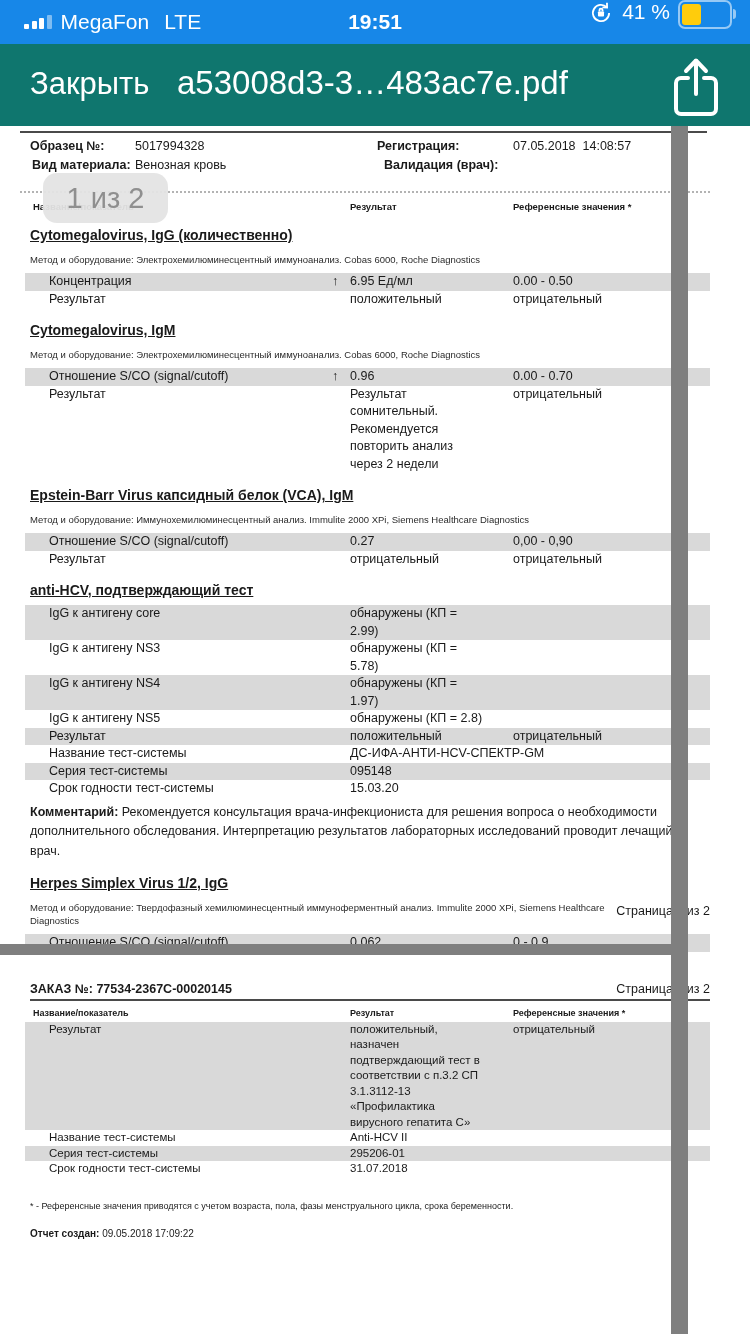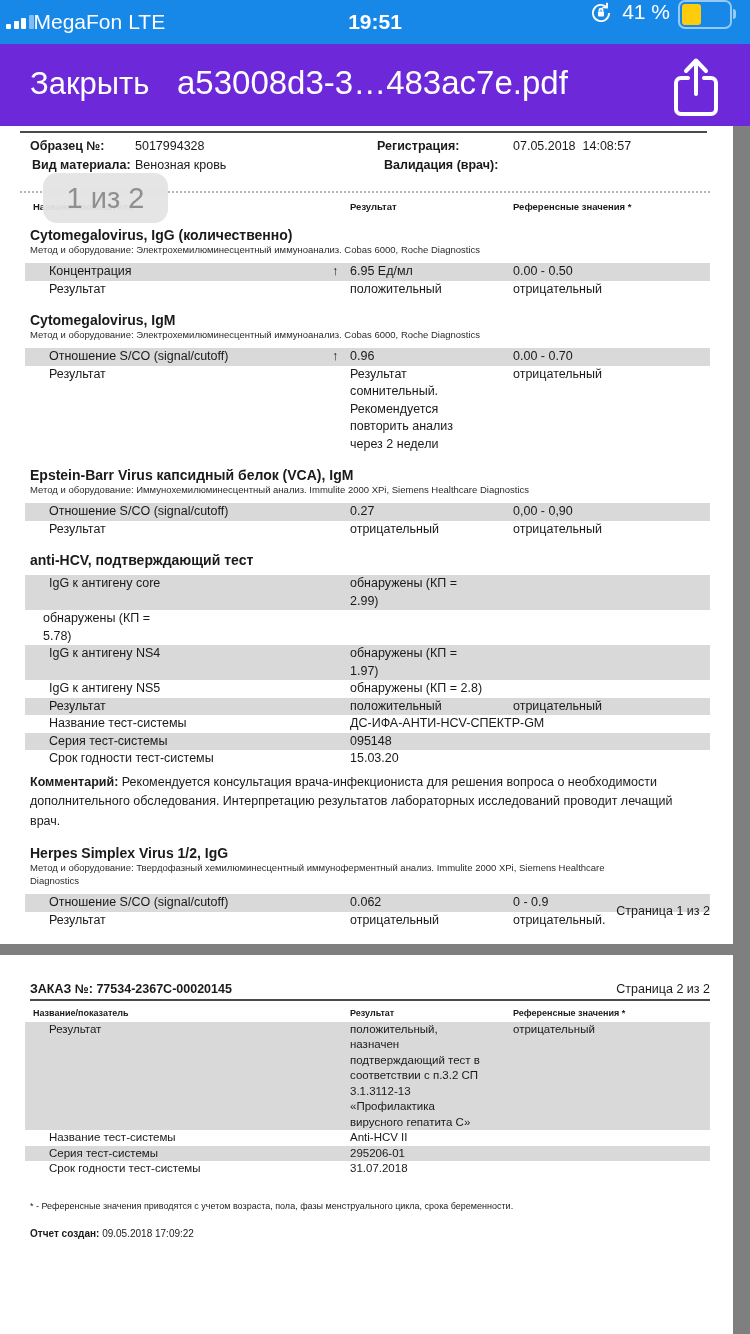--- a/index.html
+++ b/index.html
@@ -1,47 +1,47 @@
 <!DOCTYPE html>
 <html><head>
 <meta charset="utf-8">
 <style>
   html,body{margin:0;padding:0;background:#222;}
   .phone{position:relative;width:750px;height:1334px;background:#fff;overflow:hidden;
          font-family:"Liberation Sans","DejaVu Sans",sans-serif;-webkit-font-smoothing:antialiased;}
 
   
   .statusbar{position:absolute;top:0;left:0;width:750px;height:44px;background:#1787E8;color:#fff;}
-  .sb-left{position:absolute;left:6px;top:0;height:44px;display:flex;align-items:center;gap:0;}
+  .sb-left{position:absolute;left:24px;top:0;height:44px;display:flex;align-items:center;gap:9px;}
   .sb-signal{display:flex;align-items:flex-end;gap:2.5px;height:14px;}
   .sb-signal i{display:block;width:5px;background:#fff;border-radius:1px;}
   .sb-signal i:nth-child(1){height:5px;}
   .sb-signal i:nth-child(2){height:8px;}
   .sb-signal i:nth-child(3){height:11px;}
   .sb-signal i:nth-child(4){height:14px;background:rgba(255,255,255,.45);}
   .sb-carrier{font-size:21px;}
   .sb-lte{font-size:21px;margin-left:6px;}
   .sb-time{position:absolute;left:0;right:0;top:0;height:44px;display:flex;align-items:center;justify-content:center;
            font-size:21px;font-weight:600;}
   .sb-right{position:absolute;right:14px;top:0;height:44px;display:flex;align-items:flex-start;gap:8px;}
   .sb-pct{font-size:21px;}
   .battery{position:relative;width:50px;height:25px;border:2px solid rgba(255,255,255,.55);border-radius:7px;margin-right:4px;}
   .battery .fill{position:absolute;left:2px;top:2px;bottom:2px;width:19px;background:#FFCC0C;border-radius:3px;}
   .battery .nub{position:absolute;right:-6px;top:7px;width:3px;height:10px;background:rgba(255,255,255,.55);
                 border-radius:0 3px 3px 0;}
 
   
-  .navbar{position:absolute;top:44px;left:0;width:750px;height:82px;background:#6d28d9;color:#fff;}
+  .navbar{position:absolute;top:44px;left:0;width:750px;height:82px;background:#0f766e;color:#fff;}
   .nav-close{position:absolute;left:30px;top:22px;font-size:31px;background:none;border:none;color:#fff;padding:0;cursor:pointer;
              font-family:inherit;}
   .nav-title{position:absolute;left:177px;top:20px;font-size:33px;white-space:nowrap;}
   .nav-share{position:absolute;right:30px;top:12px;width:48px;height:62px;background:none;border:none;padding:0;cursor:pointer;}
 
   
-  .viewer{position:absolute;top:126px;left:0;width:750px;height:1208px;background:#c4b5fd;}
+  .viewer{position:absolute;top:126px;left:0;width:688px;height:1208px;background:#c4b5fd;}
   .right-strip{position:absolute;top:0;right:0;width:17px;height:100%;background:#7F7F7F;}
   .page-sep{position:absolute;top:818px;left:0;width:100%;height:11px;background:#7F7F7F;}
   .page{position:absolute;left:0;width:733px;background:#fff;color:#1a1a1a;}
   .page1{top:0;height:818px;}
   .page2{top:829px;height:379px;}
 
   .toprule{position:absolute;left:20px;top:5px;width:687px;border-top:2px solid #4a4a4a;}
   .p1-info{position:relative;height:46px;margin-top:12px;font-size:12.5px;line-height:16px;}
   .p1-info span{position:absolute;white-space:pre;}
   .lab{font-weight:bold;}
@@ -55,22 +55,22 @@
   .trow{display:flex;margin:0 23px 0 25px;line-height:17.5px;font-size:12.5px;align-items:stretch;}
   .trow.shaded{background:#D9D9D9;}
   .c-name{width:307px;padding-left:24px;box-sizing:border-box;}
   .c-flag{width:18px;text-align:left;}
   .c-result{width:163px;padding-right:28px;box-sizing:border-box;}
   .c-result.nw{white-space:nowrap;overflow:visible;}
   .c-ref{flex:1;}
   .hdr{font-size:9.5px;font-weight:bold;line-height:13px;margin-top:7px;}
   .hdr .c-name{padding-left:8px;}
 
-  .sec-title{margin:14px 23px 0 30px;font-size:14px;font-weight:bold;}
-  .sec-method{margin:0 23px 0 30px;font-size:9.5px;line-height:13px;color:#2b2b2b;max-width:585px;}
+  .sec-title{margin:14px 23px 0 30px;font-size:14px;font-weight:bold;text-decoration:underline;}
+  .sec-method{margin:10px 23px 0 30px;font-size:9.5px;line-height:13px;color:#2b2b2b;max-width:585px;}
   .sec-rows{margin-top:7px;}
   .sec-comment{margin:5px 30px 0 30px;font-size:12.5px;line-height:19.5px;}
 
   .p1-label{position:absolute;right:23px;bottom:26px;font-size:12.5px;}
 
   
   .p2-order{display:flex;justify-content:space-between;margin:27px 23px 0 30px;font-size:12.5px;}
   .p2-order .ord{font-weight:bold;}
   .p2-rule{margin:3px 23px 0 30px;border-top:2px solid #4a4a4a;}
   .page2 .trow{font-size:11.5px;line-height:15.5px;}
@@ -202,20 +202,21 @@
           </div>
           <div class="sec-title">anti-HCV, подтверждающий тест</div>
           <div class="sec-rows">
             <div class="trow shaded">
               <div class="c-name">IgG к антигену core</div>
               <div class="c-flag"></div>
               <div class="c-result">обнаружены (КП = 2.99)</div>
               <div class="c-ref"></div>
             </div>
             <div class="trow">
+              <div class="c-name">IgG к антигену NS3</div>
               <div class="c-flag"></div>
               <div class="c-result">обнаружены (КП = 5.78)</div>
               <div class="c-ref"></div>
             </div>
             <div class="trow shaded">
               <div class="c-name">IgG к антигену NS4</div>
               <div class="c-flag"></div>
               <div class="c-result">обнаружены (КП = 1.97)</div>
               <div class="c-ref"></div>
             </div>

